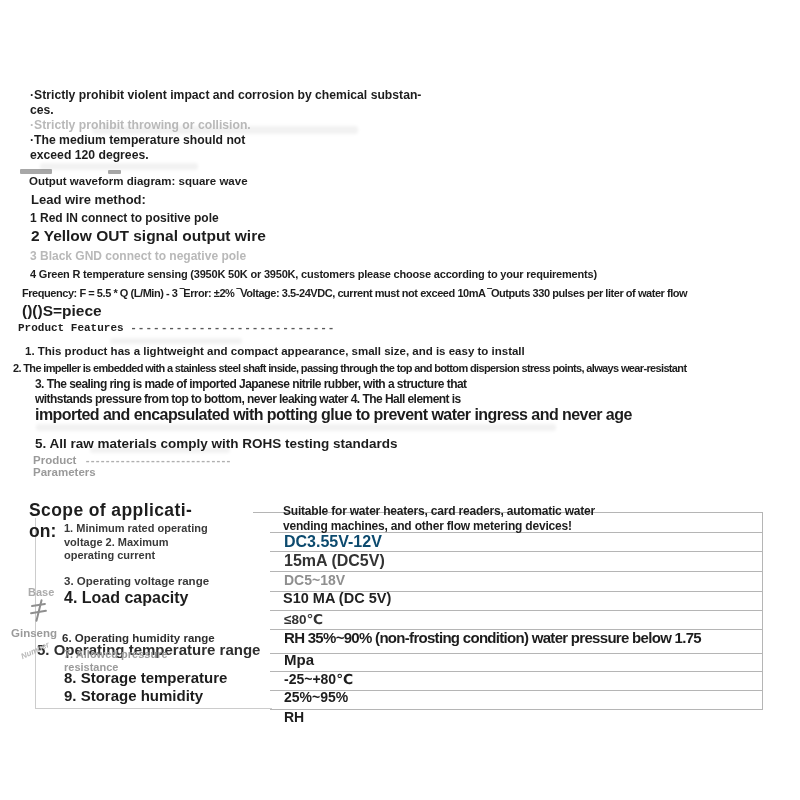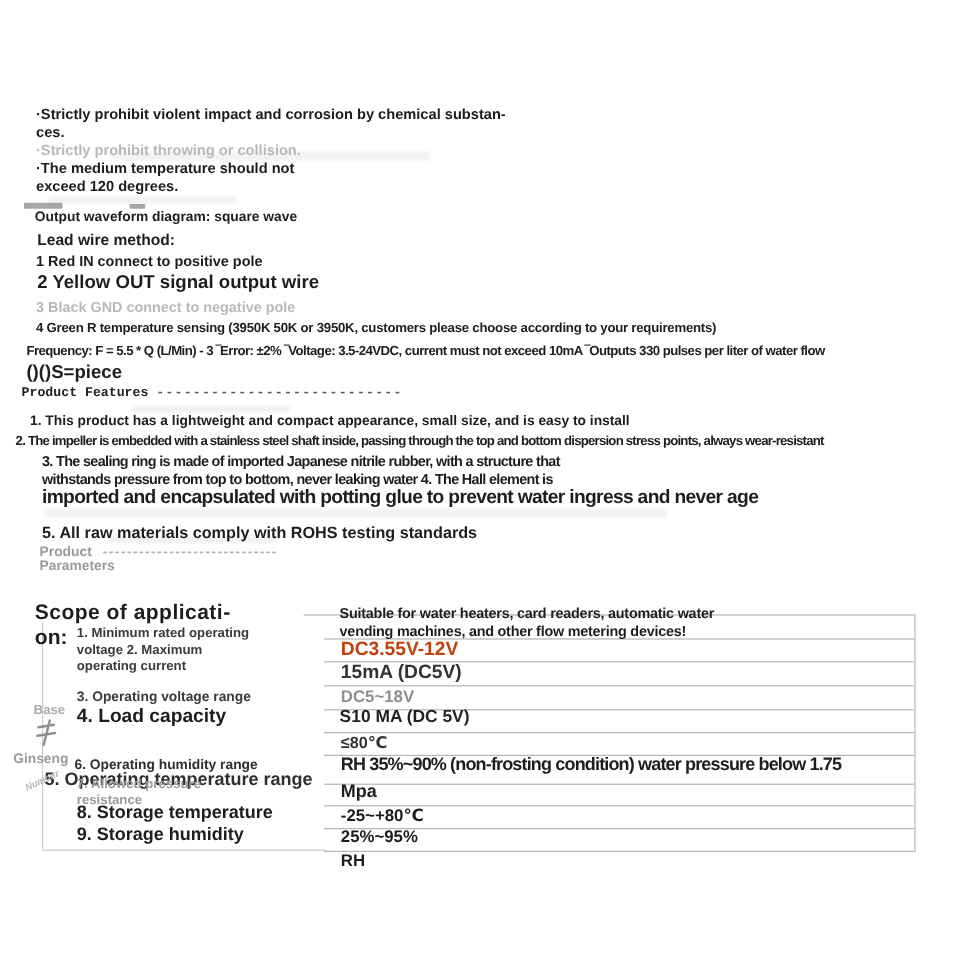--- a/index.html
+++ b/index.html
@@ -87,21 +87,21 @@
   <div class="t wrap" style="left:64px;top:522px;width:148px;font-size:11px;line-height:13.5px;color:#3a3a3a;">1. Minimum rated operating voltage 2. Maximum operating current</div>
   <div class="t" style="left:64px;top:575px;font-size:11.5px;color:#3a3a3a;">3. Operating voltage range</div>
   <div class="t" style="left:64px;top:589px;font-size:16px;">4. Load capacity</div>
   <div class="t" style="left:37px;top:641px;font-size:15px;color:#2e2e2e;">5. Operating temperature range</div>
   <div class="t" style="left:62px;top:632px;font-size:11.5px;color:#2e2e2e;">6. Operating humidity range</div>
   <div class="t wrap mgray" style="left:64px;top:648px;width:150px;font-size:11px;line-height:13px;">7. Allowed pressure resistance</div>
   <div class="t wrap" style="left:64px;top:669px;width:168px;font-size:15px;line-height:17.5px;">8. Storage temperature 9. Storage humidity</div>
 
   <div class="t" style="left:283px;top:504px;font-size:12px;letter-spacing:-0.2px;">Suitable for water heaters, card readers, automatic water</div>
   <div class="t" style="left:283px;top:519px;font-size:12px;letter-spacing:-0.2px;">vending machines, and other flow metering devices!</div>
-  <div class="t" style="left:284px;top:533px;font-size:16px;color:#c2410c;">DC3.55V-12V</div>
+  <div class="t" style="left:284px;top:533px;font-size:16px;color:#0c4a6e;">DC3.55V-12V</div>
   <div class="t" style="left:284px;top:552px;font-size:16px;color:#333333;">15mA (DC5V)</div>
   <div class="t" style="left:284px;top:572px;font-size:14px;color:#8f8f8f;">DC5~18V</div>
   <div class="t" style="left:283px;top:590px;font-size:14.5px;color:#222222;">S10 MA (DC 5V)</div>
   <div class="t" style="left:284px;top:611px;font-size:13.5px;color:#333333;">≤80℃</div>
   <div class="t" style="left:284px;top:629px;font-size:15px;letter-spacing:-0.7px;">RH 35%~90% (non-frosting condition) water pressure below 1.75</div>
   <div class="t" style="left:284px;top:651px;font-size:15px;">Mpa</div>
   <div class="t" style="left:284px;top:671px;font-size:14px;">-25~+80℃</div>
   <div class="t" style="left:284px;top:689px;font-size:14px;">25%~95%</div>
   <div class="t" style="left:284px;top:709px;font-size:14px;">RH</div>
 

